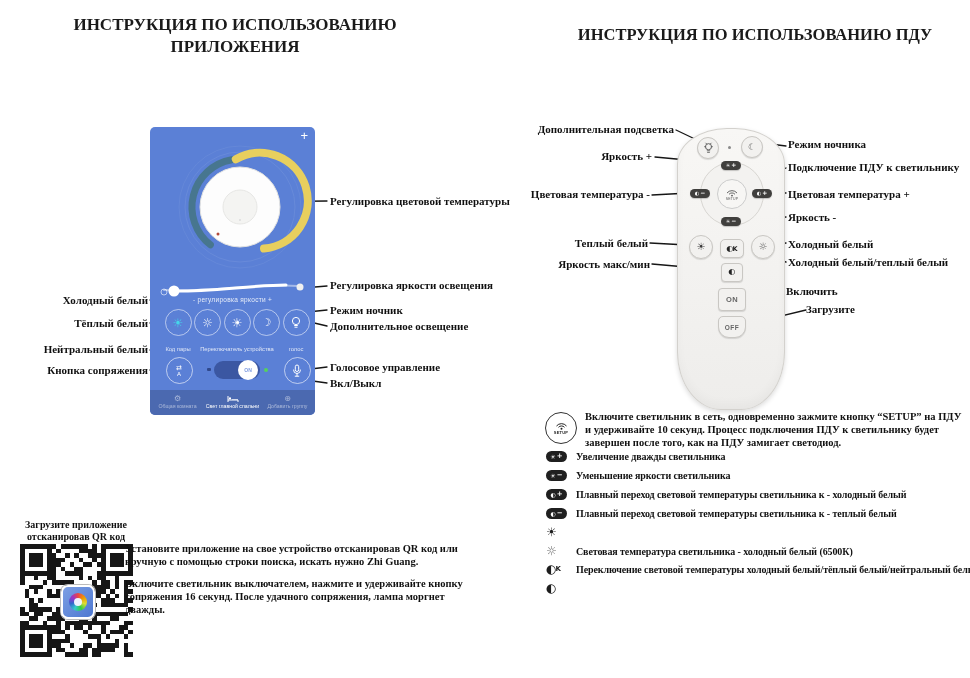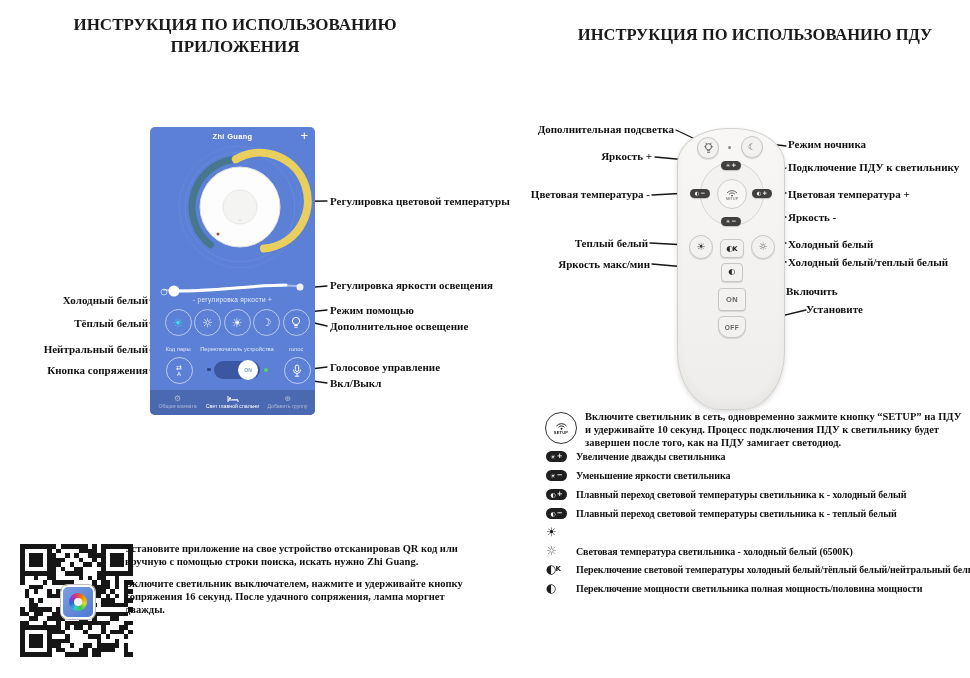--- a/index.html
+++ b/index.html
@@ -120,21 +120,20 @@
     </g>
   </svg>
 
   <div class="doc-title" style="left:545px;top:24px;width:420px;font-size:16.5px;">ИНСТРУКЦИЯ ПО ИСПОЛЬЗОВАНИЮ ПДУ</div>
   <div class="doc-title" style="left:40px;top:14px;width:390px;">
     <div>ИНСТРУКЦИЯ ПО ИСПОЛЬЗОВАНИЮ</div>
     <div>ПРИЛОЖЕНИЯ</div>
   </div>
 
   <div class="app">
-    <div class="app-header-title">Zhi Guang</div>
     <div class="app-add">+</div>
 
     <svg width="165" height="135" style="position:absolute;left:0;top:15px;">
       <circle cx="90" cy="65" r="55" fill="none" stroke="rgba(255,255,255,.08)" stroke-width="1"></circle>
       <circle cx="90" cy="65" r="61" fill="none" stroke="rgba(255,255,255,.06)" stroke-width="1"></circle>
       <path d="M81.7 17.7 A48 48 0 0 0 60.4 102.8" stroke="#47768f" stroke-width="7" fill="none" stroke-linecap="round"></path>
       <path d="M85.8 17.2 A48 48 0 1 1 114 106.6" stroke="#e8cf5e" stroke-width="8" fill="none" stroke-linecap="round"></path>
       <circle cx="90" cy="65" r="40" fill="#fdfdfd" stroke="#e2e2e0"></circle>
       <circle cx="90" cy="65" r="17" fill="#f4f4f2" stroke="#e6e6e4"></circle>
       <circle cx="90" cy="78" r="1" fill="#ddd"></circle>
@@ -204,21 +203,21 @@
       </div>
       <div class="app-nav-item">
         <span class="app-nav-ic">⊕</span>
         <span>Добавить группу</span>
       </div>
     </div>
   </div>
 
   <div class="callout" style="left:330px;top:195px;">Регулировка цветовой температуры</div>
   <div class="callout" style="left:330px;top:279px;">Регулировка яркости освещения</div>
-  <div class="callout" style="left:330px;top:304px;">Режим помощью</div>
+  <div class="callout" style="left:330px;top:304px;">Режим ночник</div>
   <div class="callout" style="left:330px;top:320px;">Дополнительное освещение</div>
   <div class="callout" style="left:330px;top:361px;">Голосовое управление</div>
   <div class="callout" style="left:330px;top:377px;">Вкл/Выкл</div>
   <div class="callout" style="right:822px;top:294px;">Холодный белый</div>
   <div class="callout" style="right:822px;top:317px;">Тёплый белый</div>
   <div class="callout" style="right:822px;top:343px;">Нейтральный белый</div>
   <div class="callout" style="right:822px;top:364px;">Кнопка сопряжения</div>
 
   <div class="remote">
     <div class="rbtn rround" style="left:19px;top:8px;width:20px;height:20px;">
@@ -286,21 +285,21 @@
   <div class="callout" style="right:320px;top:188px;">Цветовая температура -</div>
   <div class="callout" style="right:322px;top:237px;">Теплый белый</div>
   <div class="callout" style="right:320px;top:258px;">Яркость макс/мин</div>
   <div class="callout" style="left:788px;top:138px;">Режим ночника</div>
   <div class="callout" style="left:788px;top:161px;">Подключение ПДУ к светильнику</div>
   <div class="callout" style="left:788px;top:188px;">Цветовая температура +</div>
   <div class="callout" style="left:788px;top:211px;">Яркость -</div>
   <div class="callout" style="left:788px;top:238px;">Холодный белый</div>
   <div class="callout" style="left:788px;top:256px;">Холодный белый/теплый белый</div>
   <div class="callout" style="left:786px;top:285px;">Включить</div>
-  <div class="callout" style="left:806px;top:303px;">Установите</div>
+  <div class="callout" style="left:806px;top:303px;">Загрузите</div>
 
   <div class="setup-note-icon">
     <svg width="13" height="9" viewBox="0 0 12 9">
       <path d="M1 5 A 6.5 6.5 0 0 1 11 5" stroke="#222" stroke-width="1" fill="none"></path>
       <path d="M3 6.3 A 4 4 0 0 1 9 6.3" stroke="#222" stroke-width="1" fill="none"></path>
       <circle cx="6" cy="7.8" r="1" fill="#222"></circle>
     </svg>
     <span class="rsetup-label">SETUP</span>
   </div>
   <div class="note-text">Включите светильник в сеть, одновременно зажмите кнопку “SETUP” на ПДУ и удерживайте 10 секунд. Процесс подключения ПДУ к светильнику будет завершен после того, как на ПДУ замигает светодиод.</div>
@@ -344,23 +343,26 @@
     <span class="legend-ic">
         <span class="lg-half">◐</span>
         <span class="lg-k">K</span>
       </span>
     <span class="legend-text">Переключение световой температуры холодный белый/тёплый белый/нейтральный белый</span>
   </div>
   <div class="legend-row" style="top:582px;">
     <span class="legend-ic">
         <span class="lg-half">◐</span>
       </span>
-    <span class="legend-text">Переключение мощности светильника полная мощность/половина мощности</span>
-  </div>
-
+  </div>
+
+  <div class="qr-caption">
+    <div>Загрузите приложение</div>
+    <div>отсканировав QR код</div>
+  </div>
   <div id="qr">
       <div class="qm d"></div>
       <div class="qm d"></div>
       <div class="qm d"></div>
       <div class="qm d"></div>
       <div class="qm d"></div>
       <div class="qm d"></div>
       <div class="qm d"></div>
       <div class="qm d"></div>
       <div class="qm"></div>

